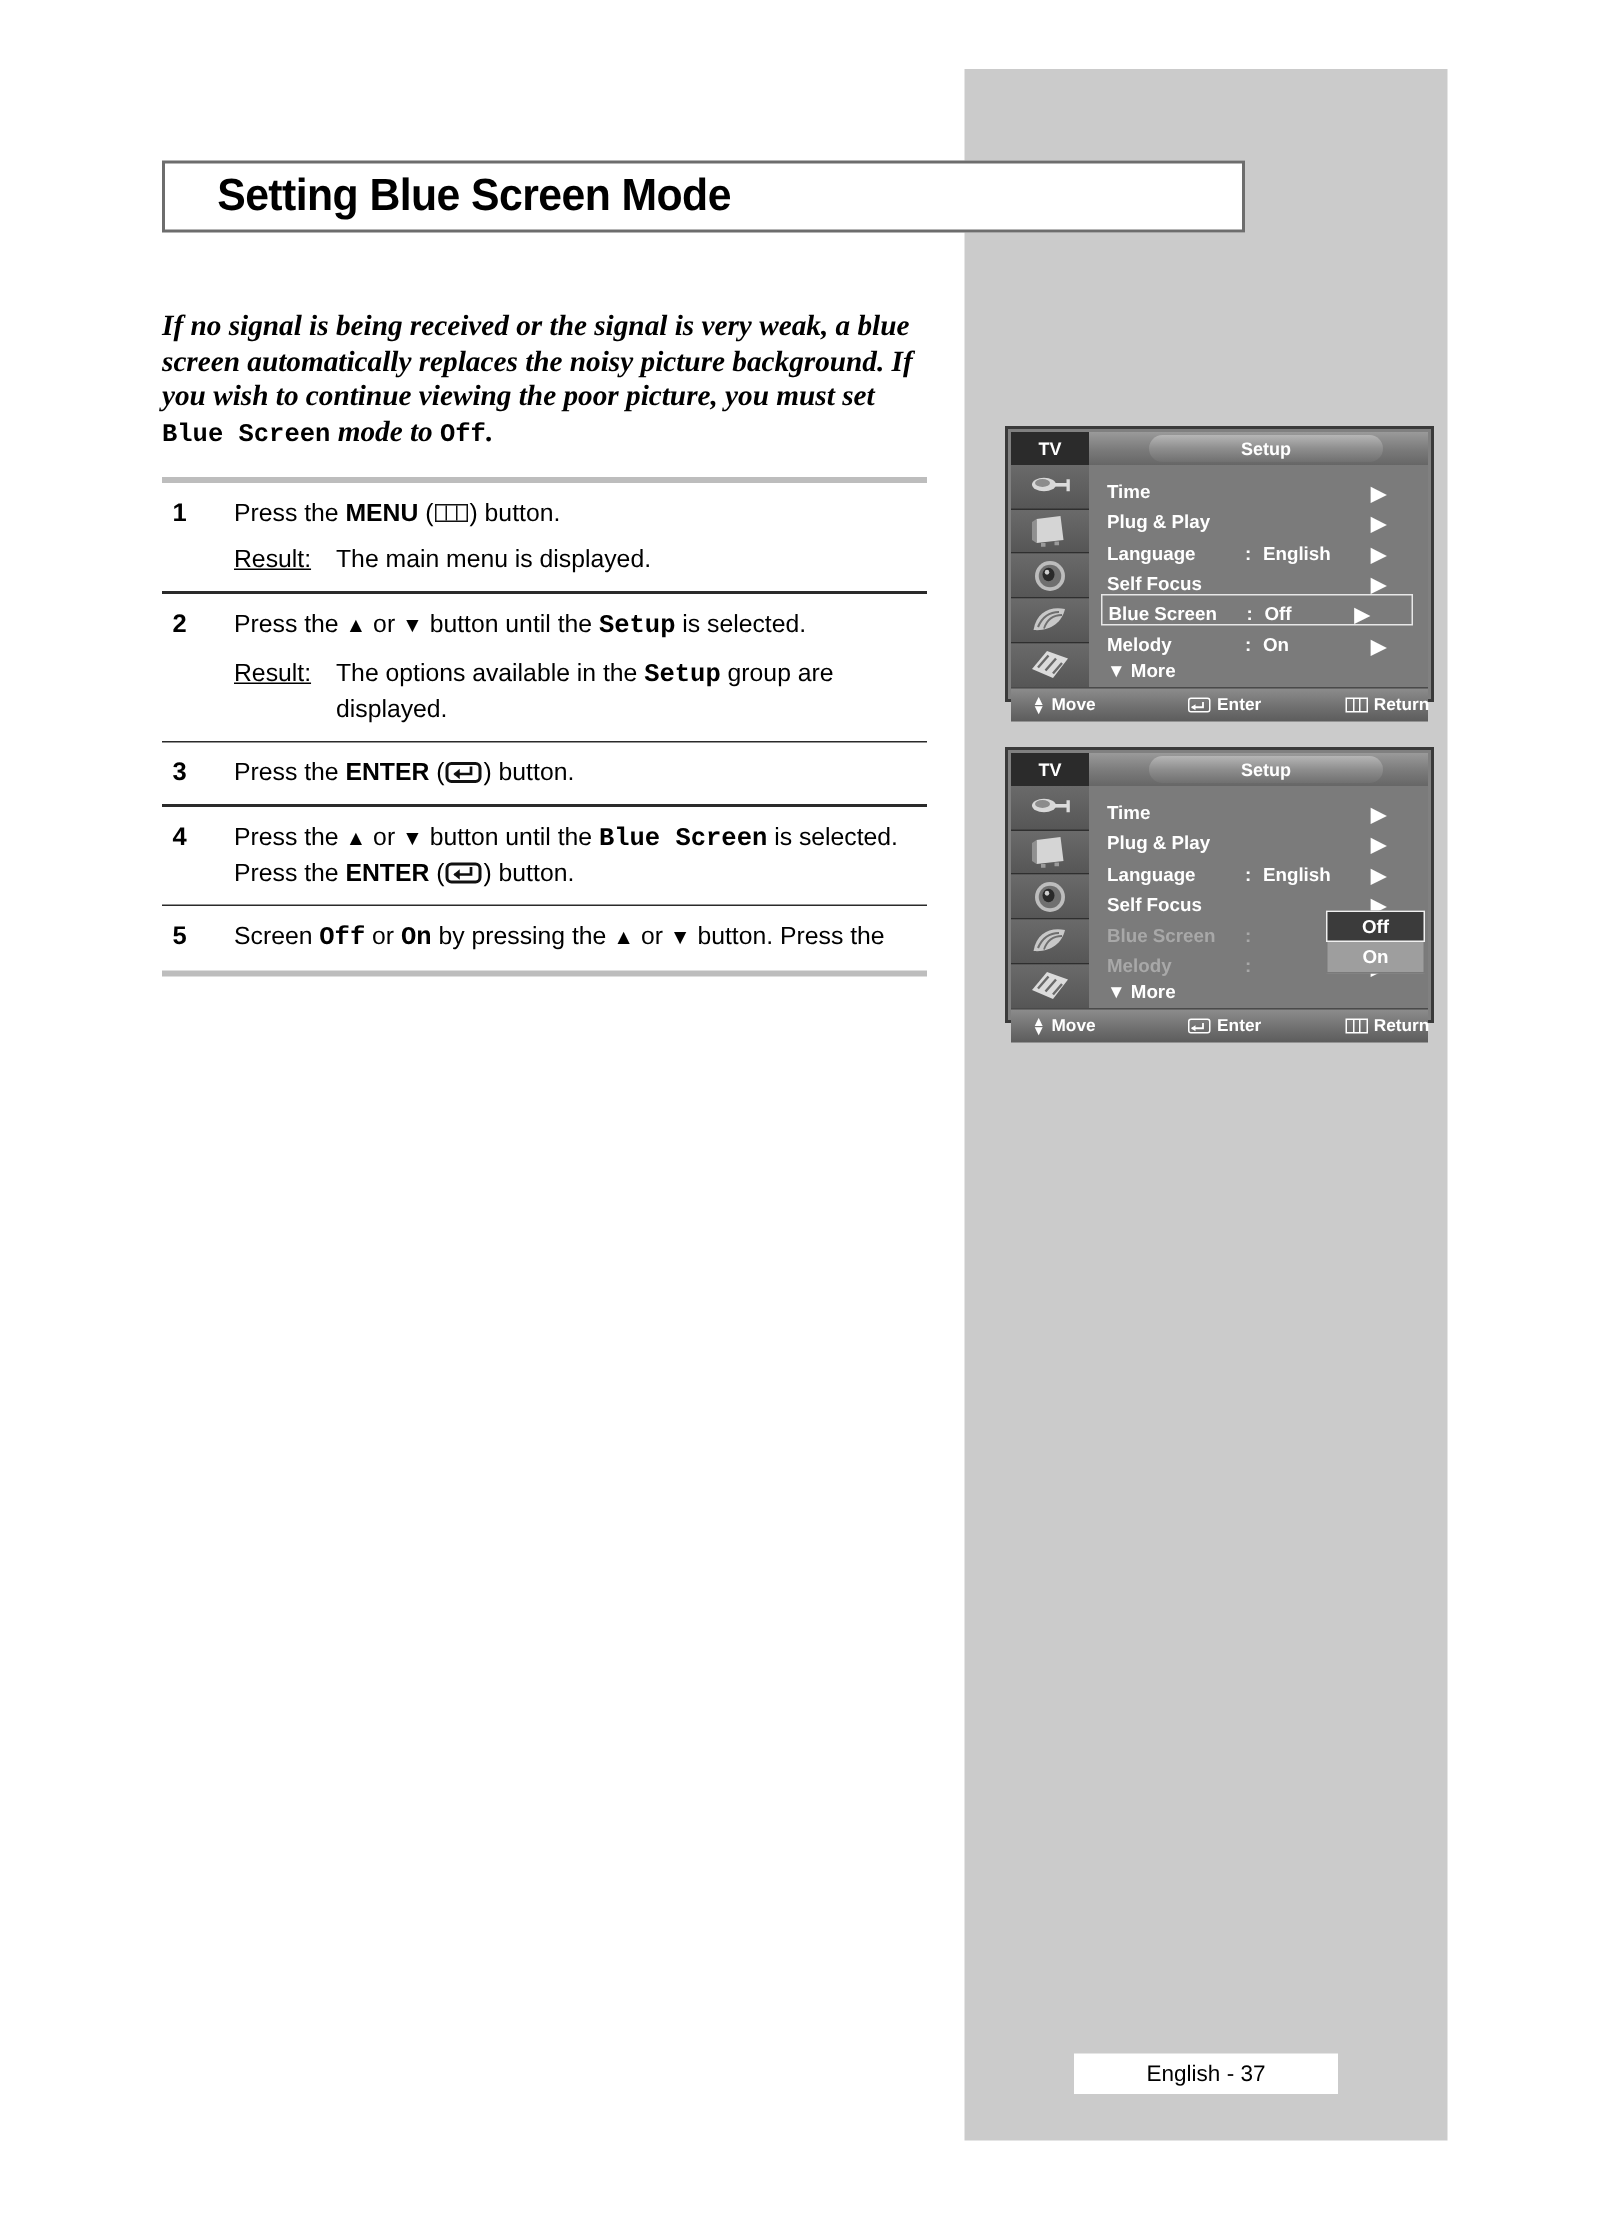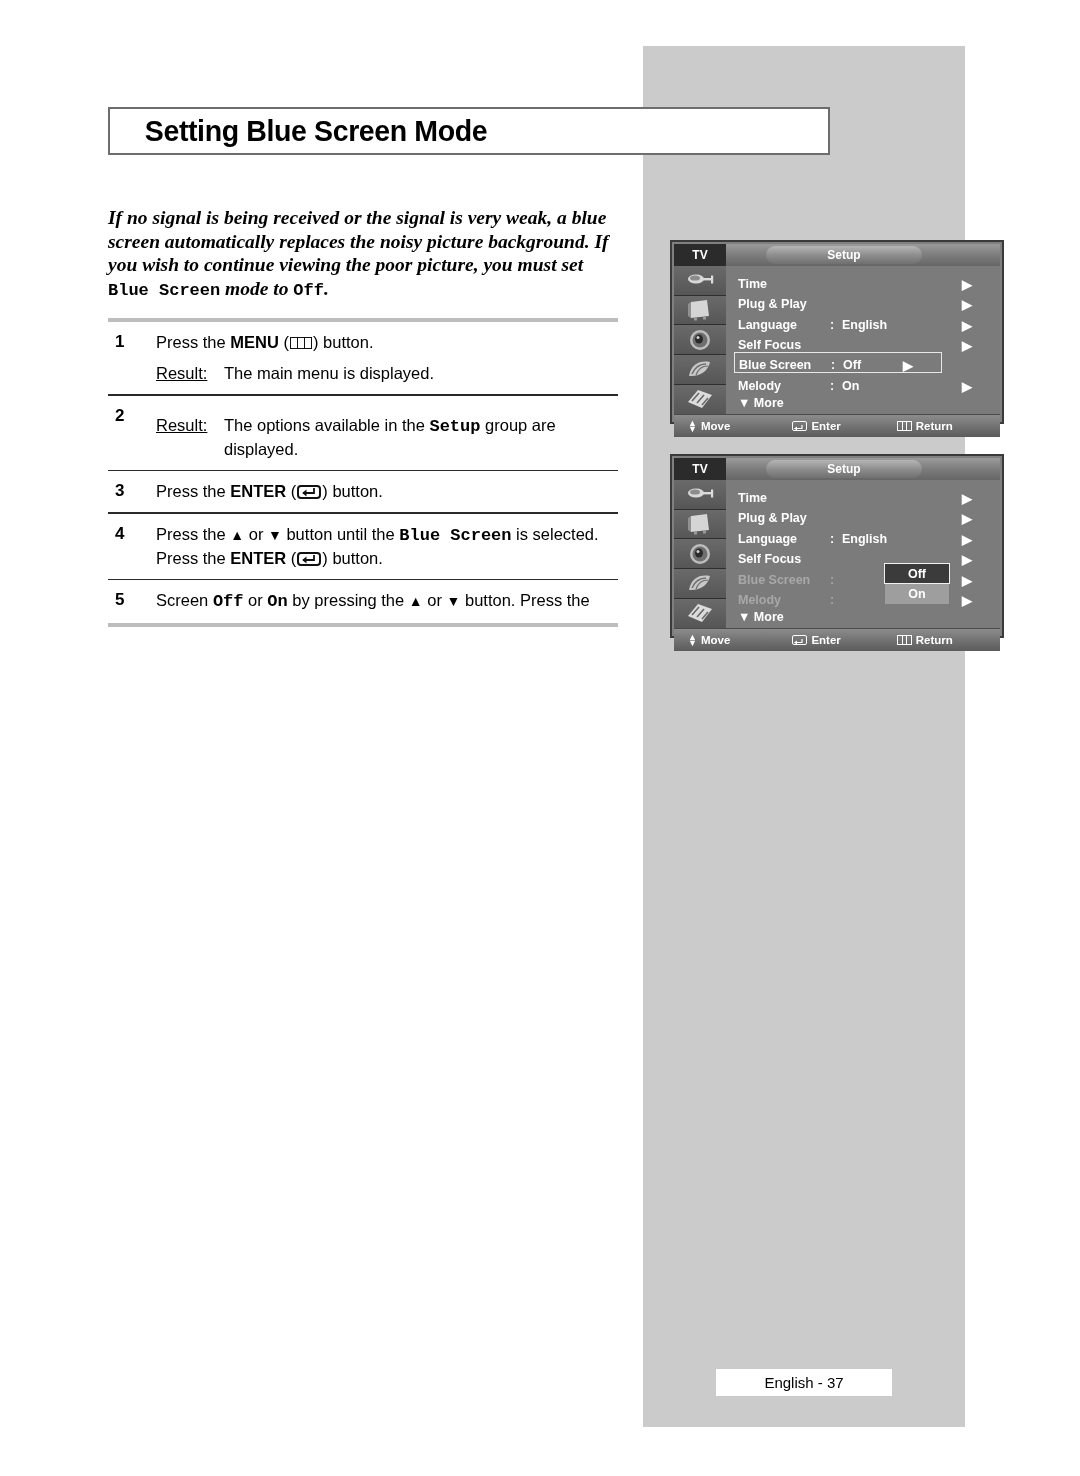--- a/index.html
+++ b/index.html
@@ -158,26 +158,27 @@
   .enter-glyph svg { position: absolute; left: 2px; top: 0px; }
 
   .arrow-up, .arrow-dn {
     font-size: 14px;
     line-height: 1;
   }
 
   
   .osd {
     position: absolute;
-    width: 334px;
+    width: 286px;
     height: 184px;
     border: 2px solid #3a3a3a;
     box-sizing: border-box;
     background: #808080;
     font-family: "Liberation Sans", sans-serif;
+    margin-top: 44px;
   }
   #osd-1 { left: 670px; top: 240px; }
   #osd-2 { left: 670px; top: 454px; }
 
   .osd-inner {
     position: absolute;
     inset: 2px;
     background: #7e7e7e;
     display: flex;
     flex-direction: column;
@@ -405,20 +406,21 @@
         <span class="res-text">The main menu is displayed.</span>
       </div>
     </div>
   </div>
 
   <div class="rule-thin"></div>
 
   <div class="step-row">
     <div class="step-num">2</div>
     <div class="step-body">
+      <div class="step-line"><span>Press the </span><span class="arrow-up">▲</span><span> or </span><span class="arrow-dn">▼</span><span> button until the </span><span class="mono">Setup</span><span> is selected.</span></div>
       <div class="res-line">
         <span class="res-label">Result:</span>
         <span class="res-text"><span>The options available in the </span><span class="mono">Setup</span><span> group are displayed.</span></span>
       </div>
     </div>
   </div>
 
   <div class="rule-thin"></div>
 
   <div class="step-row">

